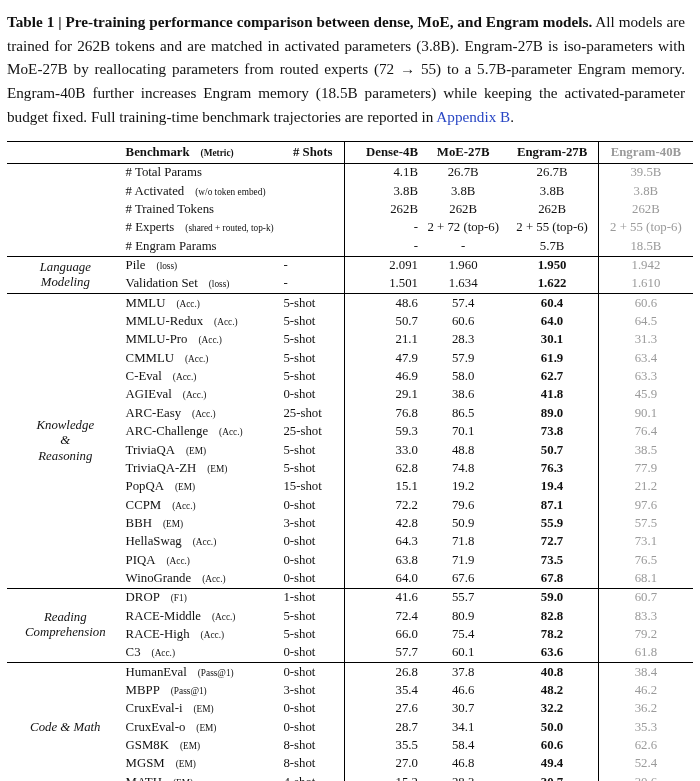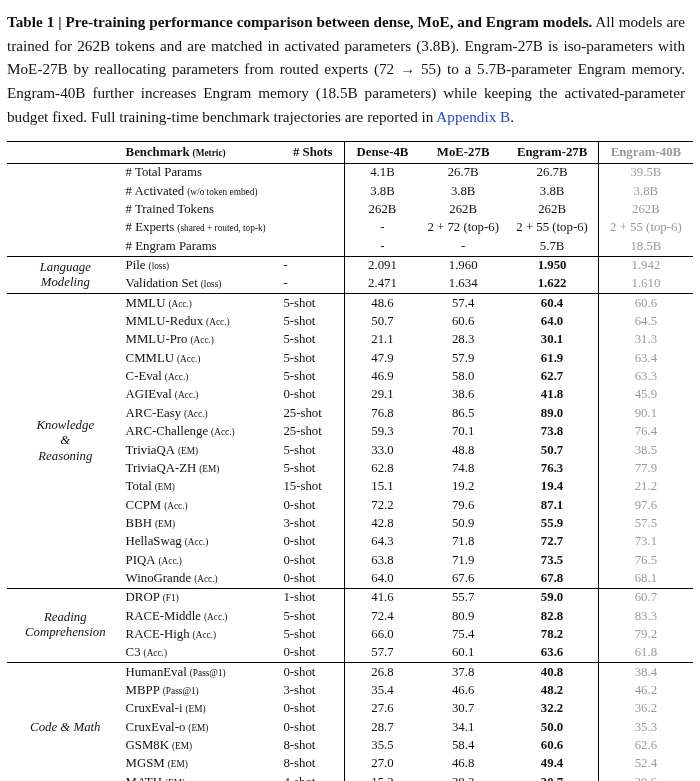--- a/index.html
+++ b/index.html
@@ -46,23 +46,23 @@
   col.c-d     { width: 11%; }
   col.c-m     { width: 12.6%; }
   col.c-e27   { width: 13.4%; }
   col.c-e40   { width: 13.8%; }
 
   .group-cell { text-align: center; vertical-align: middle; white-space: normal; font-style: italic; }
   .name-cell  { text-align: left; padding-left: 6px; }
   .shots-cell { }
   .val-cell   { text-align: center; }
 
-  .metric { font-size: 9.3px; margin-left: 3px; text-align: right; }
-
-  .col-0 { border-left: 1px solid #000; }
+  .metric { font-size: 9.3px; margin-left: 11px; text-align: right; }
+
+  .col-0 { border-left: 1px solid #000; text-align: right; }
   .col-3 { border-left: 1px solid #000; color: var(--muted-color, #9a9a9a); }
   .bold  { font-weight: bold; }
 
   tr.sec-first td { border-top: 1px solid #000; }
 </style>
 </head>
 <body>
 
 <div class="page">
 
@@ -136,21 +136,21 @@
           <td class="name-cell"><span>Pile</span><span class="metric">(loss)</span></td>
           <td class="shots-cell">-</td>
           <td class="val-cell col-0">2.091</td>
           <td class="val-cell col-1">1.960</td>
           <td class="val-cell col-2 bold">1.950</td>
           <td class="val-cell col-3">1.942</td>
         </tr>
         <tr>
           <td class="name-cell"><span>Validation Set</span><span class="metric">(loss)</span></td>
           <td class="shots-cell">-</td>
-          <td class="val-cell col-0">2.471</td>
+          <td class="val-cell col-0">1.501</td>
           <td class="val-cell col-1">1.634</td>
           <td class="val-cell col-2 bold">1.622</td>
           <td class="val-cell col-3">1.610</td>
         </tr>
         <tr class="sec-first">
           <td class="group-cell" rowspan="16">Knowledge<br>&amp;<br>Reasoning</td>
           <td class="name-cell"><span>MMLU</span><span class="metric">(Acc.)</span></td>
           <td class="shots-cell">5-shot</td>
           <td class="val-cell col-0">48.6</td>
           <td class="val-cell col-1">57.4</td>
@@ -223,21 +223,21 @@
         </tr>
         <tr>
           <td class="name-cell"><span>TriviaQA-ZH</span><span class="metric">(EM)</span></td>
           <td class="shots-cell">5-shot</td>
           <td class="val-cell col-0">62.8</td>
           <td class="val-cell col-1">74.8</td>
           <td class="val-cell col-2 bold">76.3</td>
           <td class="val-cell col-3">77.9</td>
         </tr>
         <tr>
-          <td class="name-cell"><span>Total</span><span class="metric">(EM)</span></td>
+          <td class="name-cell"><span>PopQA</span><span class="metric">(EM)</span></td>
           <td class="shots-cell">15-shot</td>
           <td class="val-cell col-0">15.1</td>
           <td class="val-cell col-1">19.2</td>
           <td class="val-cell col-2 bold">19.4</td>
           <td class="val-cell col-3">21.2</td>
         </tr>
         <tr>
           <td class="name-cell"><span>CCPM</span><span class="metric">(Acc.)</span></td>
           <td class="shots-cell">0-shot</td>
           <td class="val-cell col-0">72.2</td>

